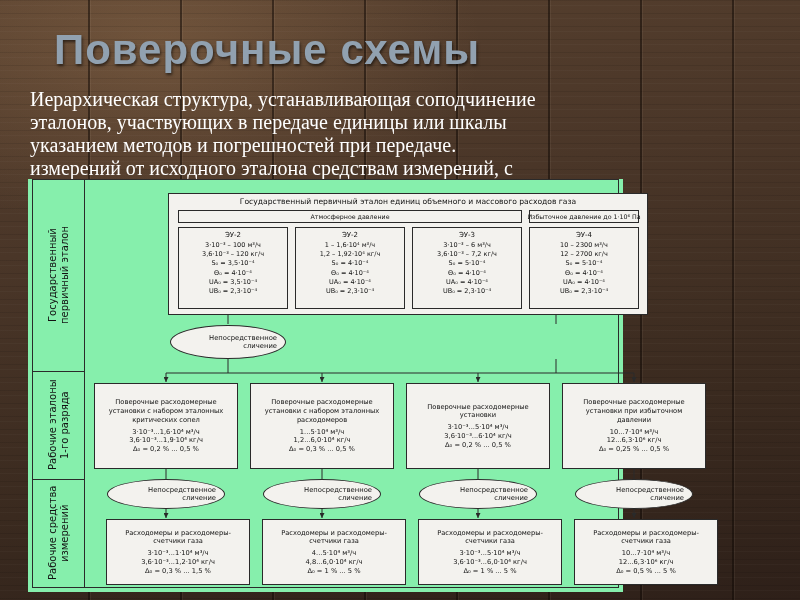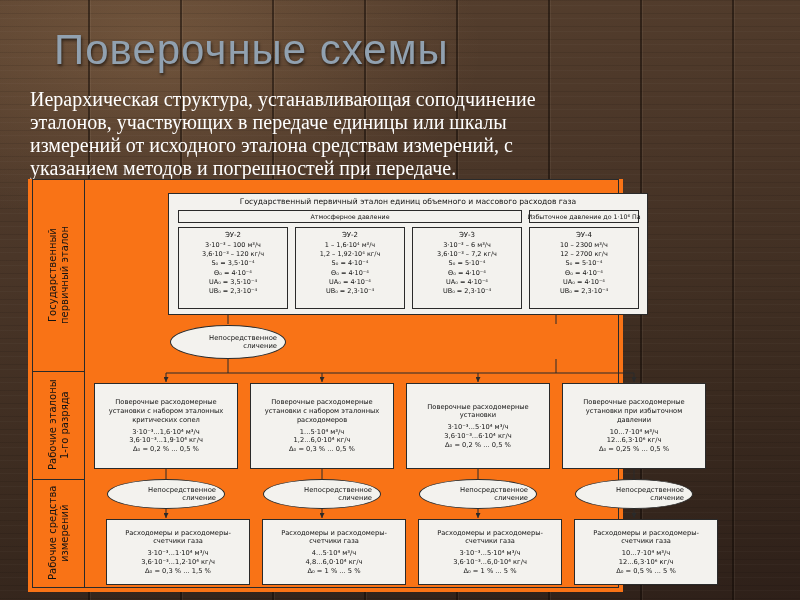--- a/index.html
+++ b/index.html
@@ -18,34 +18,34 @@
         rgba(0,0,0,0.09) 0px, rgba(0,0,0,0.09) 1px,
         rgba(0,0,0,0) 1px, rgba(0,0,0,0) 5px,
         rgba(255,255,255,0.025) 5px, rgba(255,255,255,0.025) 6px,
         rgba(0,0,0,0) 6px, rgba(0,0,0,0) 13px),
       radial-gradient(ellipse 520px 300px at 20% 8%, rgba(210,160,110,0.22), rgba(0,0,0,0) 62%),
       linear-gradient(170deg, #58412f 0%, #4a3628 35%, #3a2a1f 70%, #2e2019 100%);
   }
 
   .title {
     position:absolute; left:54px; top:26px;
-    font-size:42px; font-weight:400; letter-spacing:1px;
+    font-size:42px; font-weight:700; letter-spacing:1px;
     color:#91a1b0; text-shadow:1px 2px 3px rgba(0,0,0,0.55);
     white-space:nowrap;
   }
   .desc {
     position:absolute; left:30px; top:88px;
     color:#ffffff; font-size:20px; line-height:23px;
   }
   .desc div { white-space:nowrap;font-family:Liberation Serif, serif; }
 
   
   .diagram {
     position:absolute; left:28px; top:179px; width:595px; height:413px;
-    background:#f97316; color:#121212;
+    background:#86efac; color:#121212;
     font-family:"DejaVu Sans", sans-serif;
   }
   .frame { position:absolute; left:4px; right:4px; top:0; bottom:4px; border:1px solid #2a2a2a; }
   .connectors { position:absolute; left:0; top:0; }
 
   .side-col { position:absolute; left:4px; top:0; bottom:4px; width:53px; border-right:1px solid #2a2a2a; }
   .side-label {
     position:absolute; left:0; width:53px;
     display:flex; align-items:center; justify-content:center;
     writing-mode:vertical-rl; transform:rotate(180deg);
@@ -95,22 +95,22 @@
   .bt { margin-bottom:3px; }
 </style>
 </head>
 <body>
 
 <div class="title">Поверочные схемы</div>
 
 <div class="desc">
   <div>Иерархическая структура, устанавливающая соподчинение</div>
   <div>эталонов, участвующих в передаче единицы или шкалы</div>
+  <div>указанием методов и погрешностей при передаче.</div>
   <div>измерений от исходного эталона средствам измерений, с</div>
-  <div>указанием методов и погрешностей при передаче.</div>
 </div>
 
 <div class="diagram">
   <div class="frame"></div>
 
   <svg class="connectors" width="707" height="413" viewBox="0 0 707 413">
     <defs>
       <marker id="arr" markerWidth="5" markerHeight="5" refX="5" refY="2.5" orient="auto">
         <path d="M0,0 L5,2.5 L0,5 Z" fill="#2a2a2a"></path>
       </marker>

